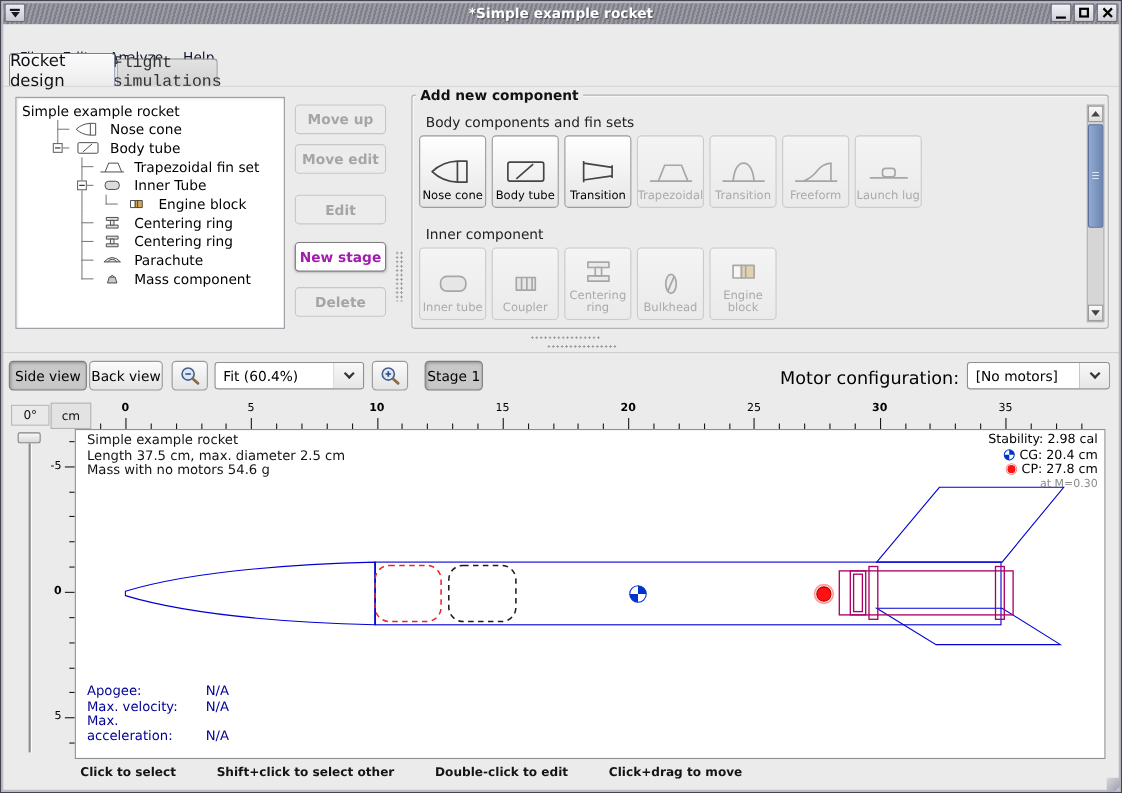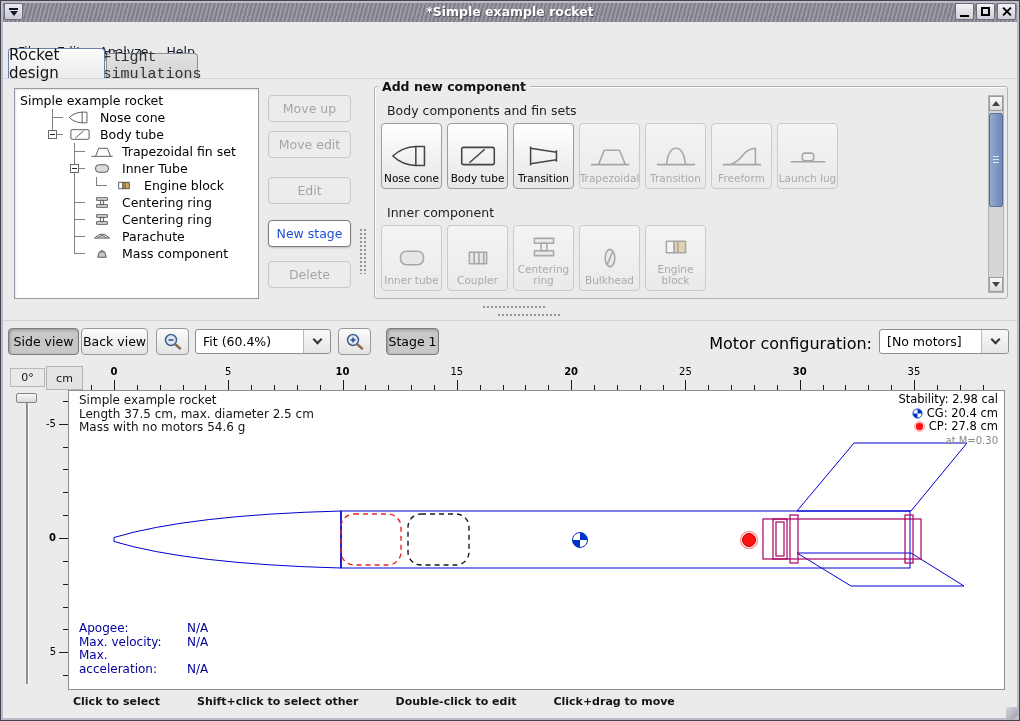--- a/index.html
+++ b/index.html
@@ -42,23 +42,23 @@
   .tvt{left:11px;top:0;height:9px;width:1px;}
   .th{left:11px;top:8px;width:11px;height:1px;}
   .tbox{position:absolute;left:7px;top:4px;width:9px;height:9px;background:#fff;border:1px solid #6a6a6a;z-index:2;}
   .tbox::after{content:"";position:absolute;left:1px;right:1px;top:3px;height:1px;background:#222;}
   .tree-icon{width:32px;height:15px;flex:none;margin:0 3px 0 1px;}
   .tree-icon svg{width:100%;height:100%;}
   .tlabel{padding-left:1px;color:#000;}
 
   
   .edit-btns{position:absolute;left:268px;top:95px;width:83px;height:200px;}
-  .ebtn{position:absolute;left:0;width:83px;height:27px;border-radius:4px;font-size:12.5px;display:flex;align-items:center;justify-content:center;}
+  .ebtn{position:absolute;left:0;width:83px;height:27px;border-radius:4px;font-size:12.5px;display:flex;align-items:center;justify-content:center;font-weight:bold;}
   .ebtn.disabled{background:#ececec;border:1px solid #c7c7c7;color:#a5a5a5;}
-  .ebtn.enabled{background:#fff;border:1px solid #7d7d7d;color:#1d4ed8;box-shadow:0 1px 2px rgba(0,0,0,.18);}
+  .ebtn.enabled{background:#fff;border:1px solid #7d7d7d;color:#a21caf;box-shadow:0 1px 2px rgba(0,0,0,.18);}
 
   .vsplit{position:absolute;left:359px;top:228px;width:8px;height:46px;background-image:radial-gradient(#979797 1px,transparent 1.1px);background-size:4px 4px;}
   .hsplit{position:absolute;width:64px;height:4px;background-image:radial-gradient(#979797 1px,transparent 1.1px);background-size:4px 4px;}
 
   
   .groupbox{position:absolute;left:374px;top:86px;width:634px;height:213px;border:1px solid #b2b2b2;border-radius:3px;box-shadow:inset 1px 1px 0 #fdfdfd;}
   .groupbox-title{position:absolute;left:378px;top:79px;font-weight:bold;font-size:12.5px;background:#ebebeb;padding:0 4px;z-index:3;color:#111;}
   .section-label{position:absolute;font-size:12.5px;color:#222;}
   .comp-row{position:absolute;display:flex;gap:5px;}
   .comp-btn{width:61px;height:66px;border-radius:4px;display:flex;flex-direction:column;align-items:center;justify-content:flex-end;padding-bottom:4px;}

